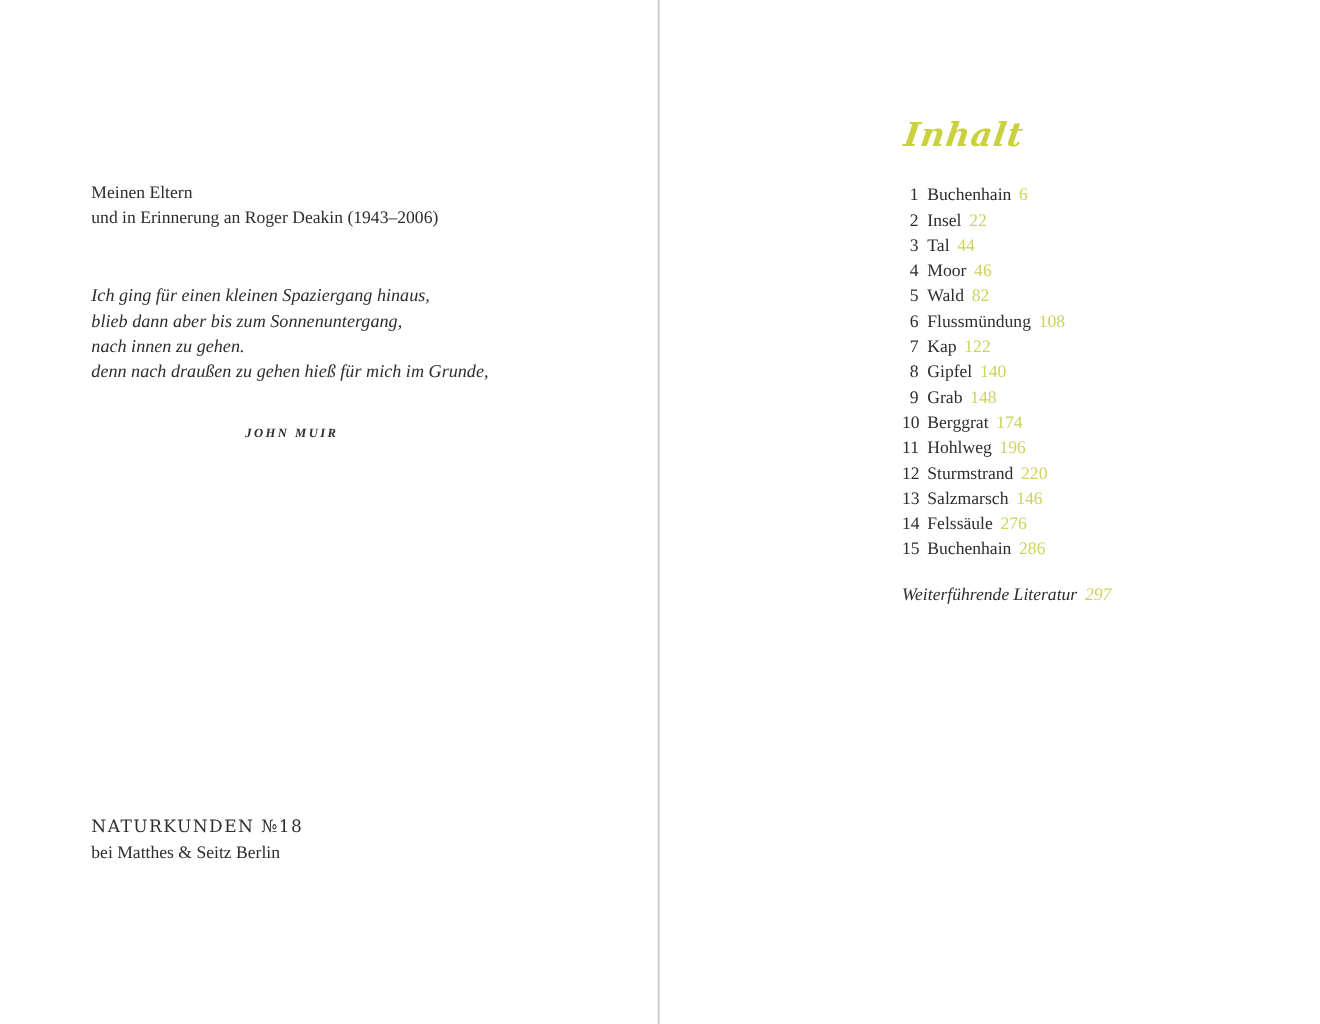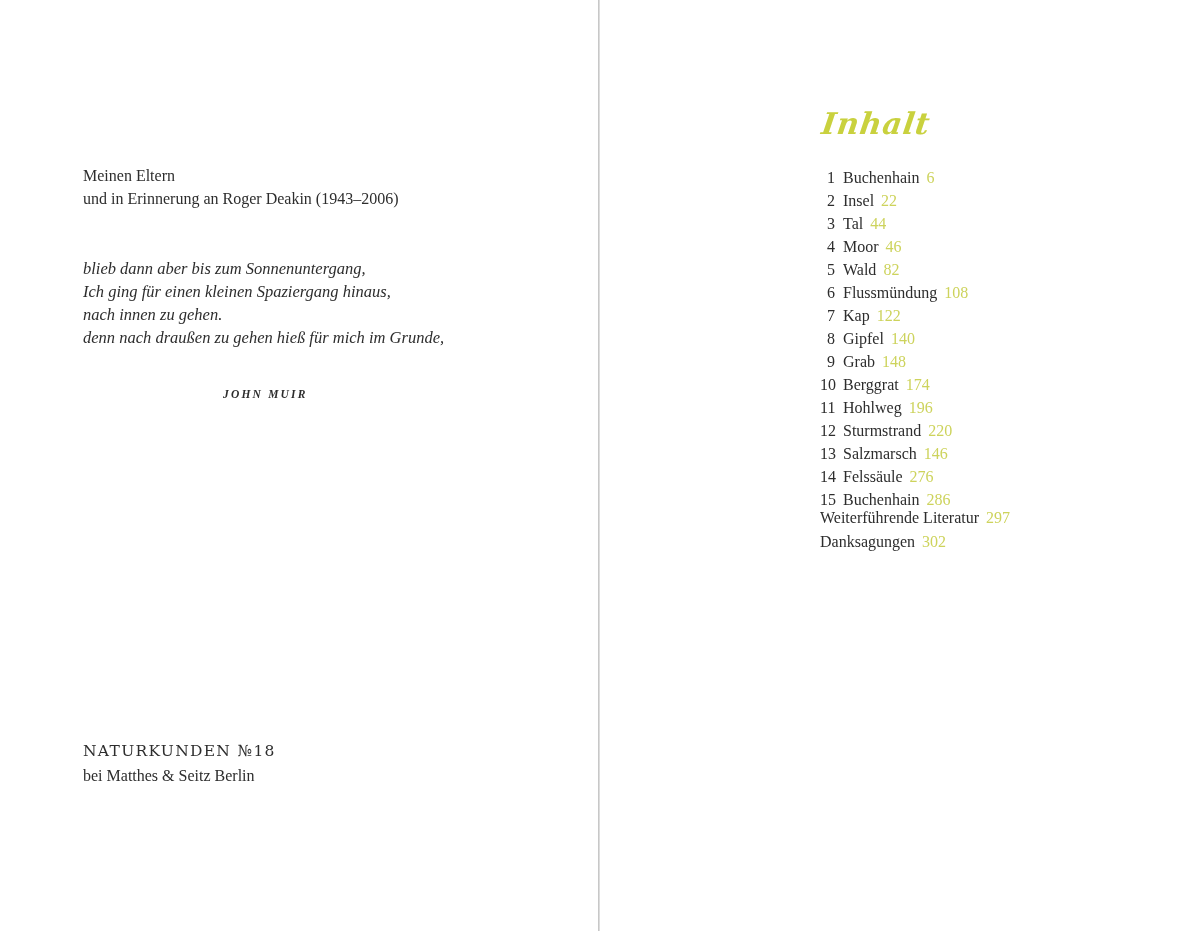--- a/index.html
+++ b/index.html
@@ -62,40 +62,40 @@
   }
   .toc{
     position:absolute;left:220px;top:166px;
     font-size:16px;line-height:23px;
   }
   .toc-row{white-space:nowrap;}
   .toc-num{display:inline-block;width:15px;text-align:right;}
   .toc-title{margin-left:8px;margin-top:20px;}
   .toc-page{margin-left:7px;color:var(--accent-number);}
   .appendix{
-    position:absolute;left:220px;top:506px;
-    font-size:16px;line-height:23.5px;
+    position:absolute;left:220px;top:529px;
+    font-size:16px;line-height:23.5px;font-style:italic;
   }
   .appendix .toc-page{margin-left:7px;}
 </style>
 </head>
 <body>
 
 <div class="spread">
 
   <section class="page left">
 
     <div class="dedication">
       <div>Meinen Eltern</div>
       <div>und in Erinnerung an Roger Deakin (1943–2006)</div>
     </div>
 
     <div class="quote">
+      <div>Ich ging für einen kleinen Spaziergang hinaus,</div>
       <div>blieb dann aber bis zum Sonnenuntergang,</div>
-      <div>Ich ging für einen kleinen Spaziergang hinaus,</div>
       <div>nach innen zu gehen.</div>
       <div>denn nach draußen zu gehen hieß für mich im Grunde,</div>
     </div>
 
     <div class="attribution">JOHN MUIR</div>
 
     <div class="colophon">
       <div class="series-line">NATURKUNDEN №18</div>
       <div>bei Matthes &amp; Seitz Berlin</div>
     </div>
@@ -170,20 +170,17 @@
           <span class="toc-num">15</span><span class="toc-title">Buchenhain</span><span class="toc-page">286</span>
         </div>
       </div>
 
     <div class="appendix">
 
         <div class="toc-row">
           <span class="appendix-title">Weiterführende Literatur</span><span class="toc-page">297</span>
         </div>
 
-        <div class="toc-row">
-          <span class="appendix-title">Danksagungen</span><span class="toc-page">302</span>
-        </div>
       </div>
 
   </section>
 
 </div>
 
 </body></html>

